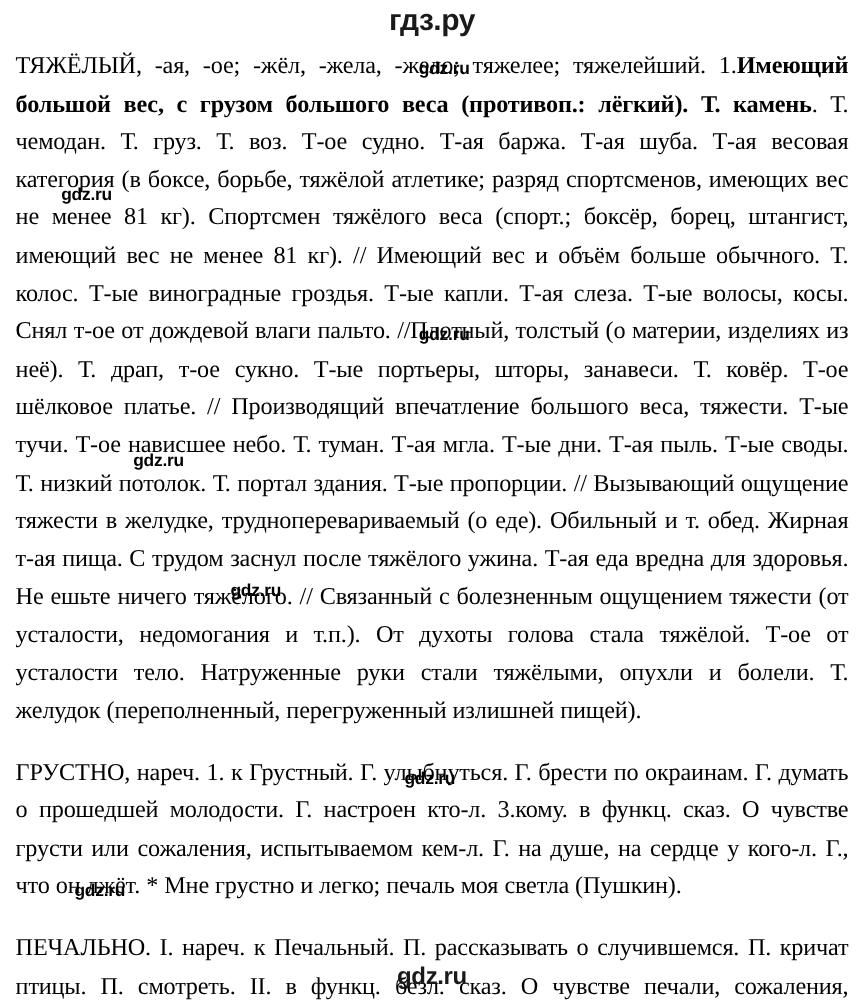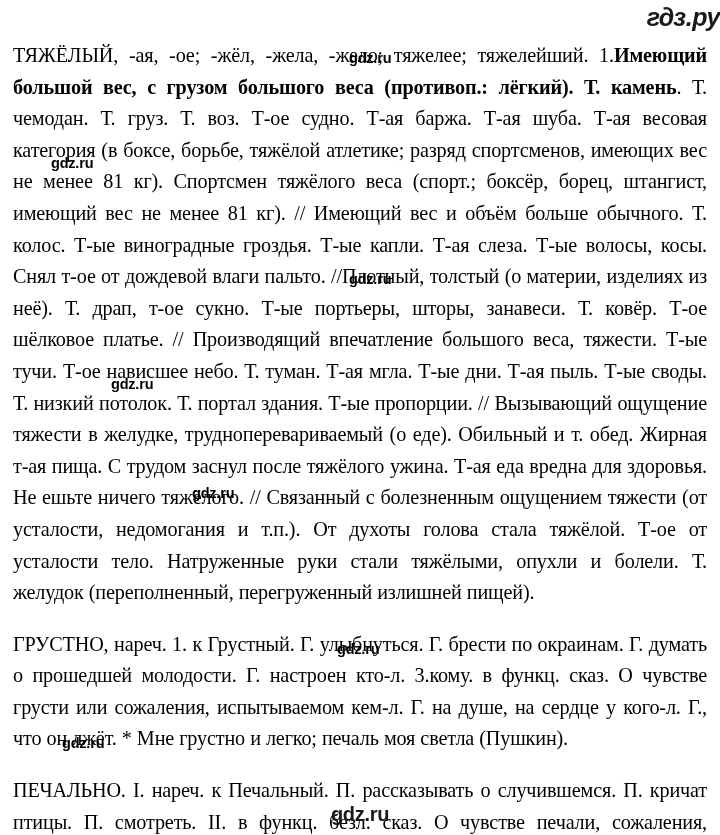--- a/index.html
+++ b/index.html
@@ -25,28 +25,27 @@
     height: 835px;
     box-sizing: border-box;
   }
 
   
   .logo-header {
     position: absolute;
     top: 2px;
     left: 0;
     width: 720px;
-    text-align: right;
+    text-align: center;
     font-family: "Liberation Sans", "DejaVu Sans", sans-serif;
     font-weight: 700;
     font-size: 25px;
     letter-spacing: -0.4px;
     color: #1a1a1a;
     line-height: 30px;
-    font-style: italic;
   }
 
   
   .content {
     position: absolute;
     top: 36px;
     left: 13px;
     width: 694px;
   }
 

